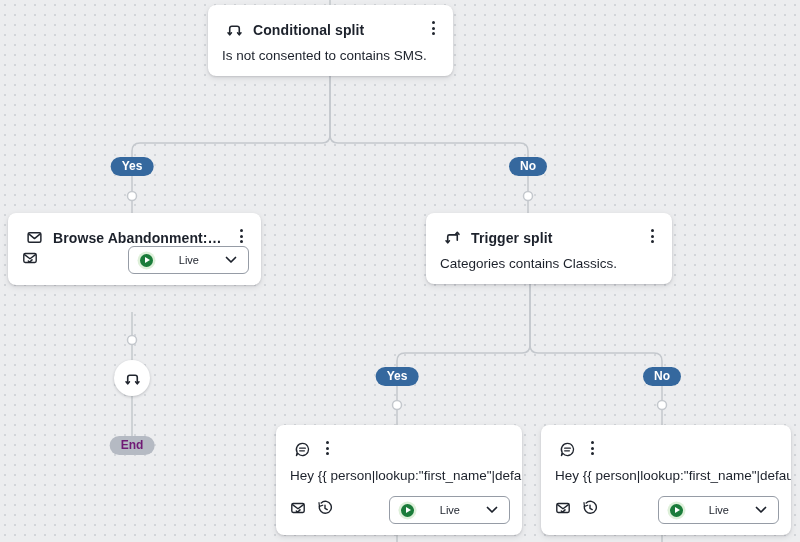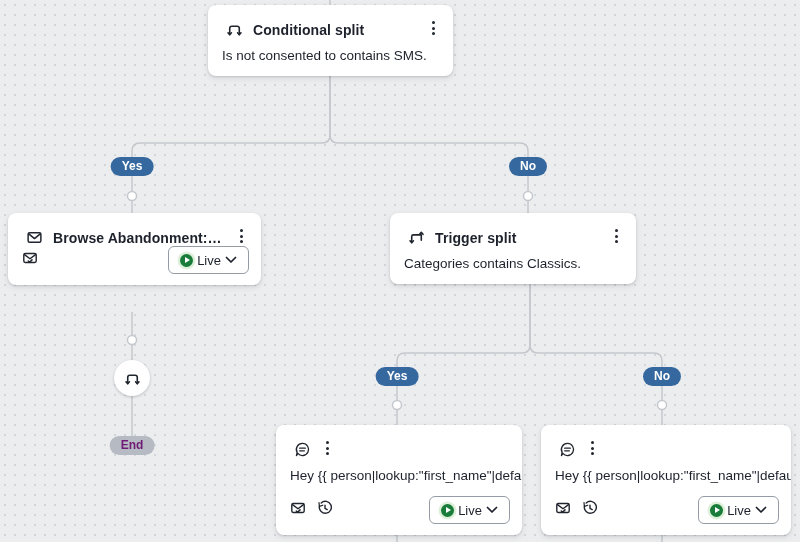--- a/index.html
+++ b/index.html
@@ -28,23 +28,23 @@
   }
   .kebab i{width:3px;height:3px;border-radius:50%;background:#20252e;display:block;}
   .card-desc{
     padding:10px 14px 13px;font-size:13.5px;color:#1c212b;
     white-space:nowrap;overflow:hidden;
   }
   .card-footer{display:flex;align-items:center;justify-content:space-between;padding:0 12px 11px 14px;}
   .footer-icons{display:flex;align-items:center;gap:11px;color:#20252e;}
 
   .live-btn{
-    display:inline-flex;align-items:center;gap:4px;height:28px;padding:0 11px;
+    display:inline-flex;align-items:center;gap:26px;height:28px;padding:0 11px;
     border:1px solid #969ca6;border-radius:6px;background:#fff;
-    font-size:13px;color:#1c212b;cursor:pointer;font-family:inherit;
+    font-size:11px;color:#1c212b;cursor:pointer;font-family:inherit;
   }
   .status-dot{
     width:13px;height:13px;border-radius:50%;background:#1a7c3a;
     box-shadow:0 0 0 2.5px #def0da;
     display:flex;align-items:center;justify-content:center;flex:0 0 auto;
   }
   .status-dot b{
     display:block;width:0;height:0;margin-left:2px;
     border-left:5px solid #fff;border-top:3px solid rgba(0,0,0,0);border-bottom:3px solid rgba(0,0,0,0);
   }
@@ -140,21 +140,21 @@
             <b></b>
           </span>
         <span class="live-label">Live</span>
         <svg width="12" height="8" viewBox="0 0 12 8" fill="none" stroke="#1c212b" stroke-width="1.7" stroke-linecap="round" stroke-linejoin="round">
           <path d="M1.5 1.5 L6 6 L10.5 1.5"></path>
         </svg>
       </button>
     </div>
   </div>
 
-  <div class="card" style="left:390px;top:213px;width:246px;">
+  <div class="card" style="left:426px;top:213px;width:246px;">
     <div class="card-header">
       <span class="hdr-icon">
         <svg width="17" height="17" viewBox="0 0 16 16" fill="none" stroke="currentColor" stroke-width="1.5" stroke-linecap="round" stroke-linejoin="round">
           <path d="M3.5 12.5 V7 Q3.5 5.5 5 5.5 H12.5 V10.5"></path>
           <path d="M1.9 11.1 L3.5 13 L5.1 11.1"></path>
           <path d="M10.9 5 L12.5 3.2 L14.1 5"></path>
         </svg>
       </span>
       <span class="card-title">Trigger split</span>
       <button class="kebab">

